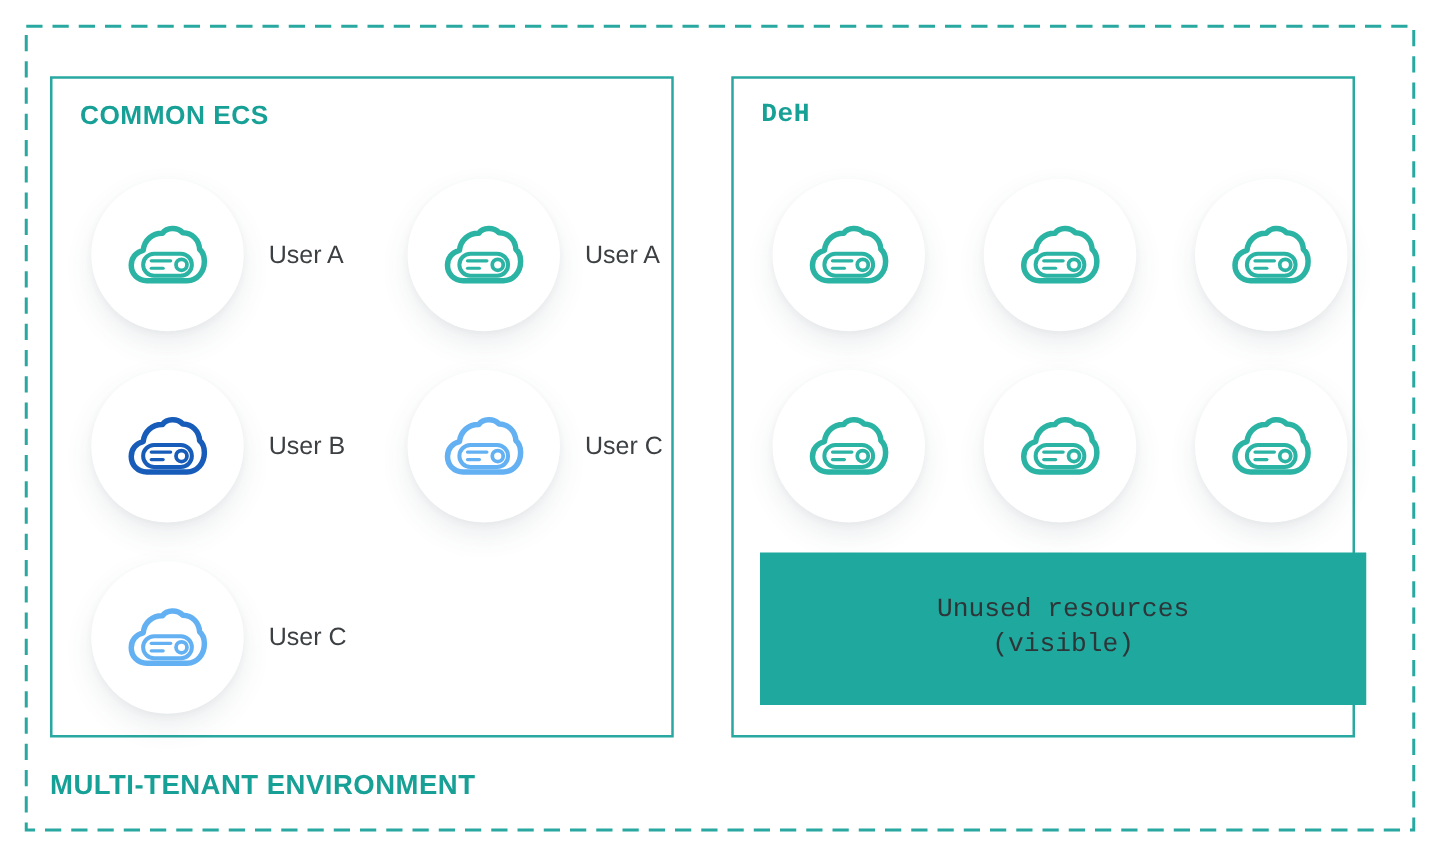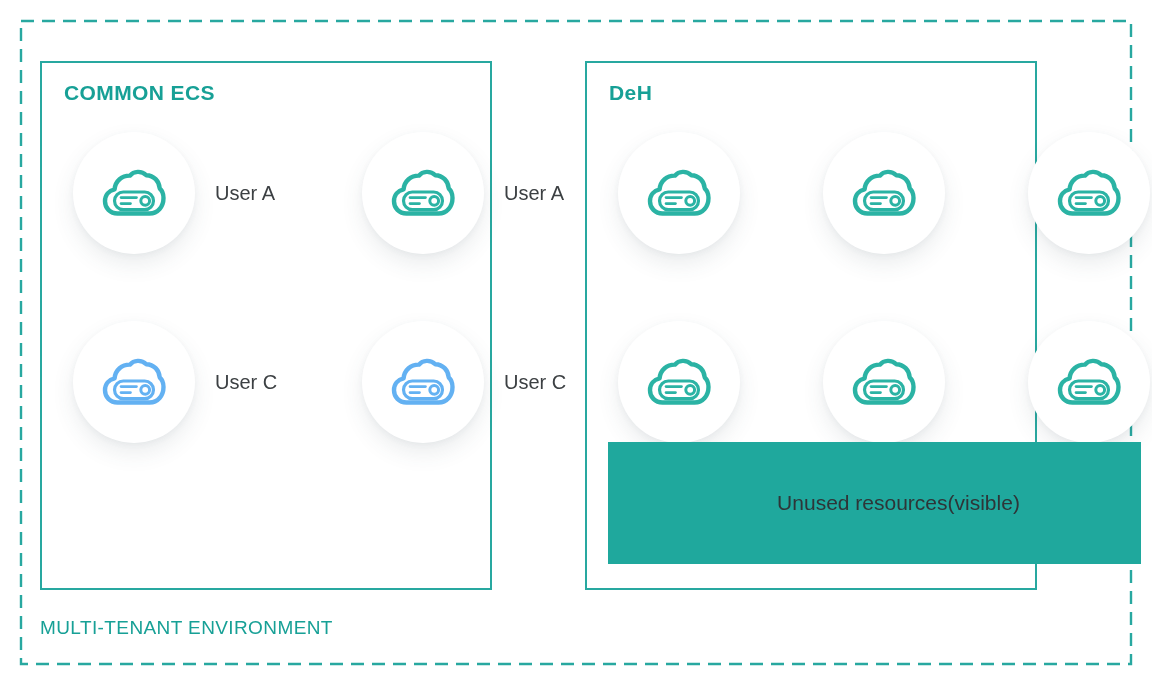--- a/index.html
+++ b/index.html
@@ -6,41 +6,41 @@
     --teal:#28a8a0;
     --teal-text:#17a096;
     --label-color:#3c4043;
   }
   html,body{margin:0;padding:0;background:#ffffff;}
   body{font-family:"Liberation Sans",sans-serif;}
   .canvas{position:relative;width:1152px;height:690px;background:#ffffff;overflow:hidden;}
   .dashed-frame{position:absolute;left:0;top:0;width:1152px;height:690px;pointer-events:none;}
   .dashed-frame rect{fill:none;stroke:var(--teal);stroke-width:2.4;stroke-dasharray:13 8;}
 
-  .panel{position:absolute;top:61px;width:452px;height:529px;border:2px solid var(--teal);
+  .panel{position:absolute;top:61px;width:499px;height:529px;border:2px solid var(--teal);
          box-sizing:border-box;background:#ffffff;}
   .panel.left{left:40px;}
-  .panel.right{left:585px;}
+  .panel.right{left:585px;font-family:Liberation Mono, monospace;}
   .panel-title{position:absolute;left:22px;top:19px;margin:0;font-size:21px;line-height:22px;
          font-weight:bold;color:var(--teal-text);letter-spacing:0.4px;}
 
-  .grid{position:absolute;left:31px;top:69px;display:grid;align-content:start;gap:36px;}
+  .grid{position:absolute;left:31px;top:80px;display:grid;align-content:start;}
   .grid.users{grid-template-columns:253px 253px;grid-auto-rows:153px;}
   .grid.servers{grid-template-columns:169px 169px 169px;grid-auto-rows:153px;}
   .cell{display:flex;align-items:center;height:122px;}
   .circle{width:122px;height:122px;border-radius:50%;background:#ffffff;flex:0 0 auto;
           display:flex;align-items:center;justify-content:center;
           box-shadow:0 10px 22px rgba(60,80,90,0.10),0 2px 6px rgba(60,80,90,0.05);}
   .user-label{margin-left:20px;font-size:20px;color:var(--label-color);white-space:nowrap;}
 
   .banner{position:absolute;left:21px;top:379px;width:485px;height:122px;
-          display:flex;flex-direction:row;align-items:center;justify-content:center;
-          font-size:21px;line-height:1.35;text-align:center;padding-left:48px;}
+          display:flex;flex-direction:column;align-items:center;justify-content:center;
+          font-size:21px;line-height:1.35;text-align:center;}
 
-  .caption{position:absolute;top:616px;margin:0;font-size:19px;line-height:24px;font-weight:normal;
+  .caption{position:absolute;top:616px;margin:0;font-size:22px;line-height:24px;font-weight:bold;
            color:var(--teal-text);letter-spacing:0.4px;white-space:nowrap;}
   .caption.left{left:40px;}
   .caption.right{left:589px;}
 </style>
 </head>
 <body>
 
 <div class="canvas">
 
   <svg class="dashed-frame" width="1152" height="690" viewBox="0 0 1152 690" xmlns="http://www.w3.org/2000/svg">
@@ -66,20 +66,32 @@
           <div class="circle">
             <svg width="66" height="52" viewBox="0 0 64 52" fill="none" xmlns="http://www.w3.org/2000/svg">
               <path d="M15.5 46.5 C8 46.5 3 41 3 34.2 C3 28.2 7 23.6 12.6 22.3 C13.3 14 20 8.4 28 8.6 C31.5 4 39.5 3.4 44.3 8.2 C51.8 8.4 57.3 14 57.7 21.5 C60.7 24 61.5 27.5 61.5 31 C61.5 39.6 55.8 46.5 47.6 46.5 Z" stroke="#2bb3a4" stroke-width="4.4" stroke-linejoin="round"></path>
               <rect x="12.5" y="25" width="39" height="17.6" rx="8.8" stroke="#2bb3a4" stroke-width="3.2"></rect>
               <line x1="19" y1="30.6" x2="34.5" y2="30.6" stroke="#2bb3a4" stroke-width="2.6" stroke-linecap="round"></line>
               <line x1="19" y1="36.6" x2="28.5" y2="36.6" stroke="#2bb3a4" stroke-width="2.6" stroke-linecap="round"></line>
               <circle cx="43.2" cy="33.8" r="4.4" stroke="#2bb3a4" stroke-width="3"></circle>
             </svg>
           </div>
           <div class="user-label">User A</div>
+        </div>
+        <div class="cell">
+          <div class="circle">
+            <svg width="66" height="52" viewBox="0 0 64 52" fill="none" xmlns="http://www.w3.org/2000/svg">
+              <path d="M15.5 46.5 C8 46.5 3 41 3 34.2 C3 28.2 7 23.6 12.6 22.3 C13.3 14 20 8.4 28 8.6 C31.5 4 39.5 3.4 44.3 8.2 C51.8 8.4 57.3 14 57.7 21.5 C60.7 24 61.5 27.5 61.5 31 C61.5 39.6 55.8 46.5 47.6 46.5 Z" stroke="#185cba" stroke-width="4.4" stroke-linejoin="round"></path>
+              <rect x="12.5" y="25" width="39" height="17.6" rx="8.8" stroke="#185cba" stroke-width="3.2"></rect>
+              <line x1="19" y1="30.6" x2="34.5" y2="30.6" stroke="#185cba" stroke-width="2.6" stroke-linecap="round"></line>
+              <line x1="19" y1="36.6" x2="28.5" y2="36.6" stroke="#185cba" stroke-width="2.6" stroke-linecap="round"></line>
+              <circle cx="43.2" cy="33.8" r="4.4" stroke="#185cba" stroke-width="3"></circle>
+            </svg>
+          </div>
+          <div class="user-label">User B</div>
         </div>
         <div class="cell">
           <div class="circle">
             <svg width="66" height="52" viewBox="0 0 64 52" fill="none" xmlns="http://www.w3.org/2000/svg">
               <path d="M15.5 46.5 C8 46.5 3 41 3 34.2 C3 28.2 7 23.6 12.6 22.3 C13.3 14 20 8.4 28 8.6 C31.5 4 39.5 3.4 44.3 8.2 C51.8 8.4 57.3 14 57.7 21.5 C60.7 24 61.5 27.5 61.5 31 C61.5 39.6 55.8 46.5 47.6 46.5 Z" stroke="#63b1f2" stroke-width="4.4" stroke-linejoin="round"></path>
               <rect x="12.5" y="25" width="39" height="17.6" rx="8.8" stroke="#63b1f2" stroke-width="3.2"></rect>
               <line x1="19" y1="30.6" x2="34.5" y2="30.6" stroke="#63b1f2" stroke-width="2.6" stroke-linecap="round"></line>
               <line x1="19" y1="36.6" x2="28.5" y2="36.6" stroke="#63b1f2" stroke-width="2.6" stroke-linecap="round"></line>
               <circle cx="43.2" cy="33.8" r="4.4" stroke="#63b1f2" stroke-width="3"></circle>
             </svg>

